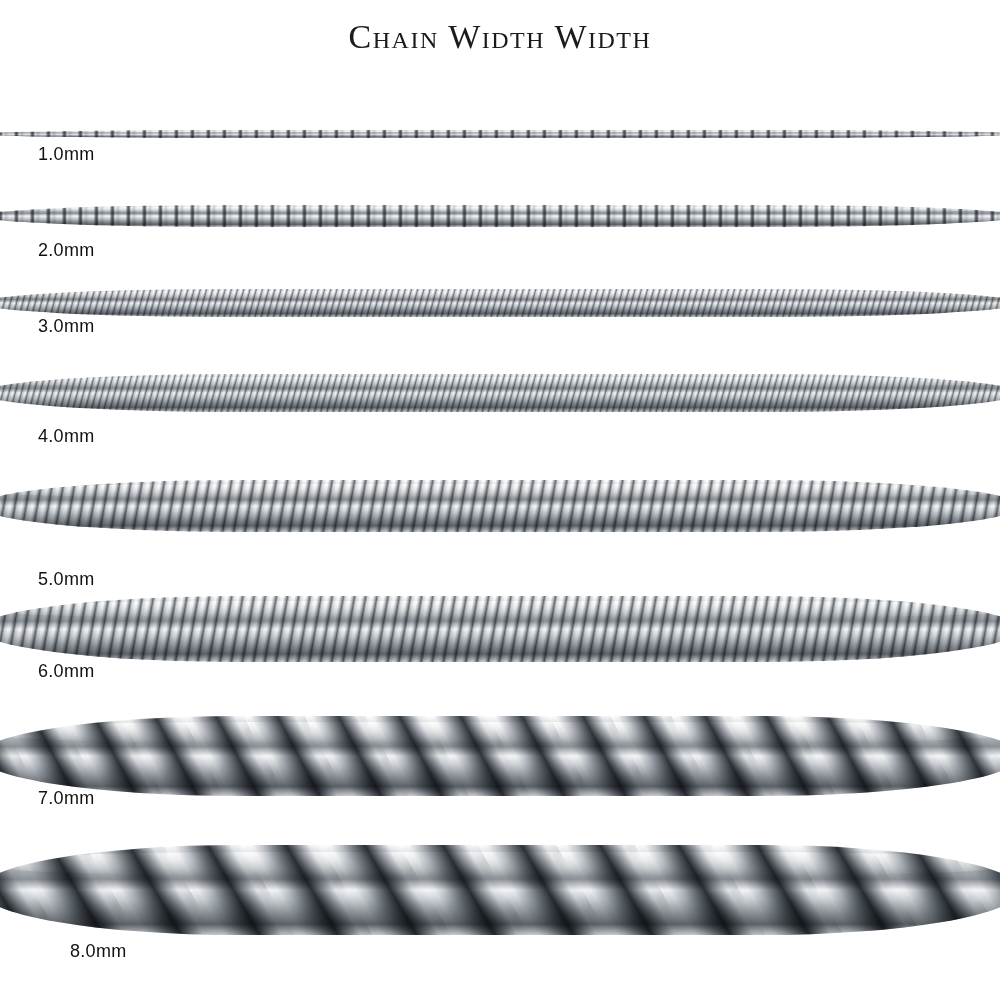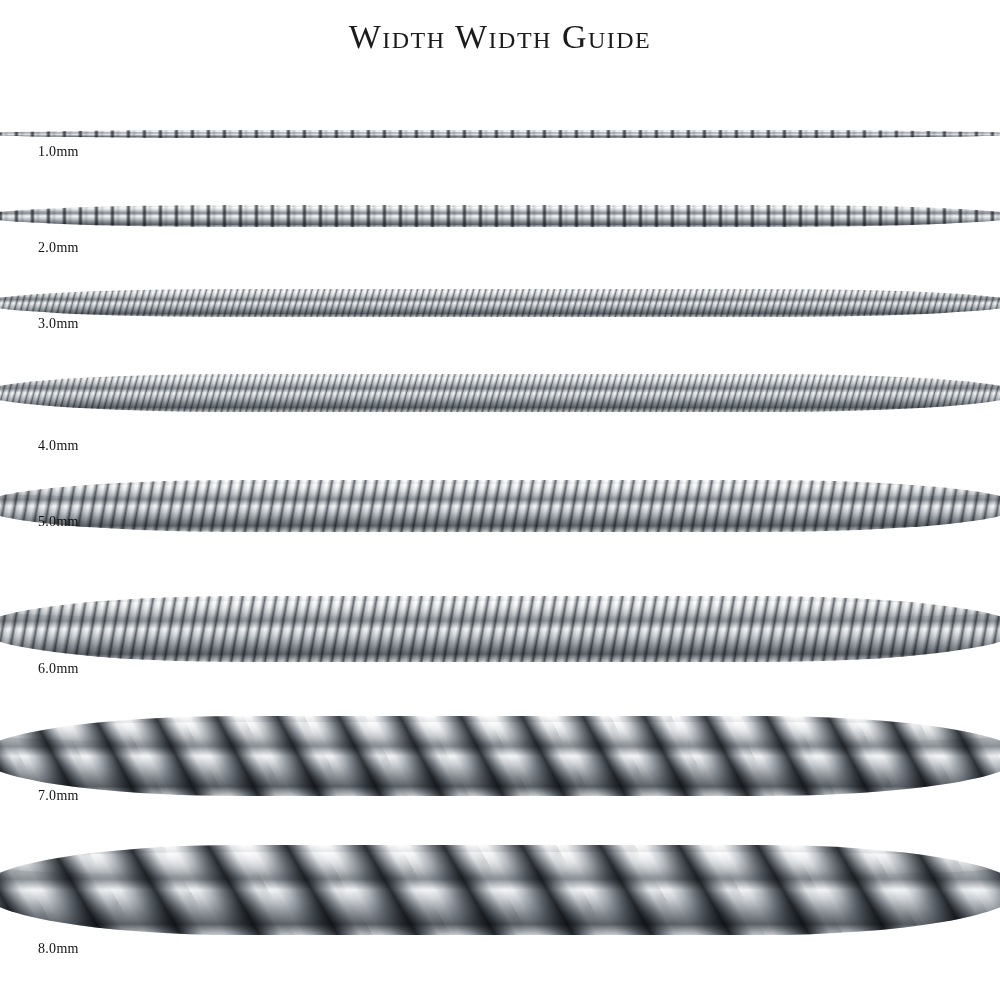--- a/index.html
+++ b/index.html
@@ -39,22 +39,22 @@
   }
   .chain-wrap {
     position: absolute;
     left: 0;
     width: 1000px;
     overflow: hidden;
   }
   .label {
     position: absolute;
     left: 38px;
-    font-family: Liberation Serif, serif;
-    font-size: 14px;
+    font-family: Liberation Sans, sans-serif;
+    font-size: 18px;
     color: #111111;
     letter-spacing: 0.3px;
     white-space: nowrap;
   }
 
   
   .band {
     position: absolute;
     left: -20px;
     width: 1040px;
@@ -178,21 +178,21 @@
     background: linear-gradient(to bottom, rgba(255,255,255,0.9), rgba(255,255,255,0));
     border-radius: 50% / 100%;
     pointer-events: none;
   }
 </style>
 </head>
 <body>
 
 <div id="page">
 
-  <div class="title">Width Width Guide</div>
+  <div class="title">Chain Width Width</div>
 
   <div class="row">
     <div class="chain-wrap" style="top:130px;height:8px;">
       <div class="band silver tex-box" style="top:0;height:8px;">
           <span class="gloss"></span>
         </div>
     </div>
     <div class="label" style="top:144px;">1.0mm</div>
   </div>
 
@@ -213,30 +213,30 @@
     </div>
     <div class="label" style="top:316px;">3.0mm</div>
   </div>
 
   <div class="row">
     <div class="chain-wrap" style="top:374px;height:38px;">
       <div class="band silver tex-snake" style="top:0;height:38px;">
           <span class="gloss"></span>
         </div>
     </div>
-    <div class="label" style="top:426px;margin-top:12px;">4.0mm</div>
+    <div class="label" style="top:426px;">4.0mm</div>
   </div>
 
   <div class="row">
     <div class="chain-wrap" style="top:480px;height:52px;">
       <div class="band silver tex-snake-wide" style="top:0;height:52px;">
           <span class="gloss"></span>
         </div>
     </div>
-    <div class="label" style="top:514px;">5.0mm</div>
+    <div class="label" style="top:569px;">5.0mm</div>
   </div>
 
   <div class="row">
     <div class="chain-wrap" style="top:596px;height:66px;">
       <div class="band silver tex-snake-wide" style="top:0;height:66px;">
           <span class="gloss"></span>
         </div>
     </div>
     <div class="label" style="top:661px;">6.0mm</div>
   </div>
@@ -249,16 +249,16 @@
     </div>
     <div class="label" style="top:788px;">7.0mm</div>
   </div>
 
   <div class="row">
     <div class="chain-wrap" style="top:845px;height:90px;">
       <div class="band silver tex-rope-wide" style="top:0;height:90px;">
           <span class="gloss"></span>
         </div>
     </div>
-    <div class="label" style="top:941px;">8.0mm</div>
+    <div class="label" style="top:941px;margin-left:32px;">8.0mm</div>
   </div>
 
 </div>
 
 </body></html>

